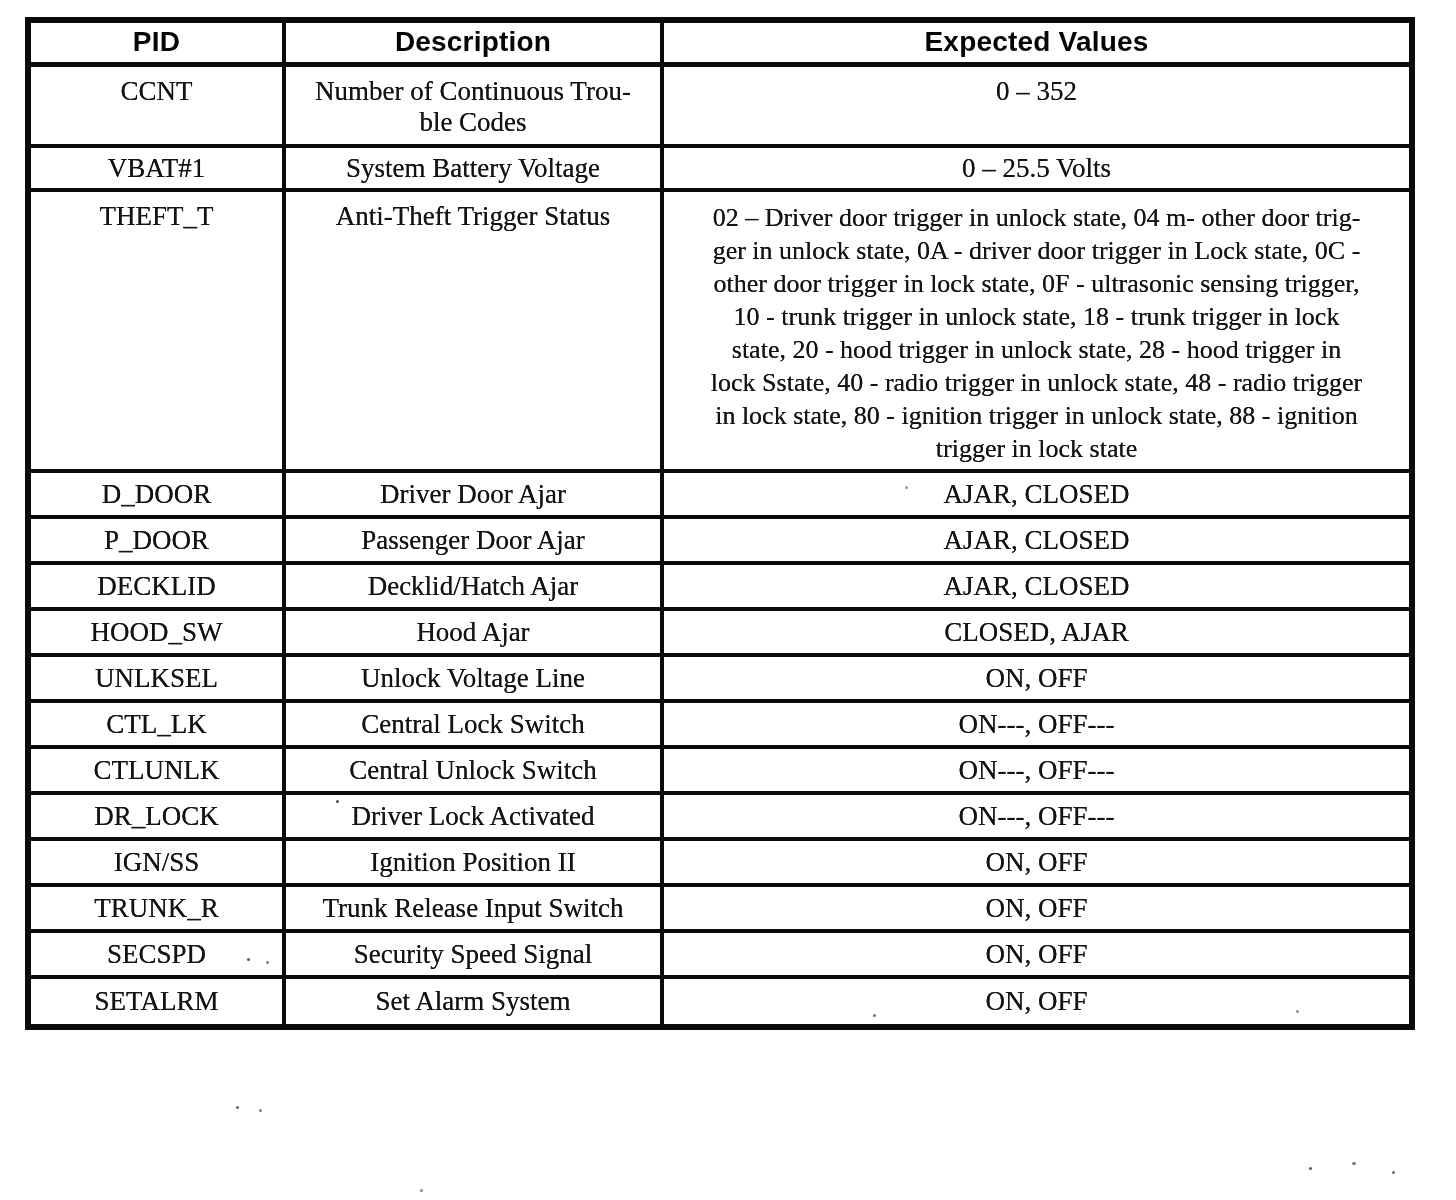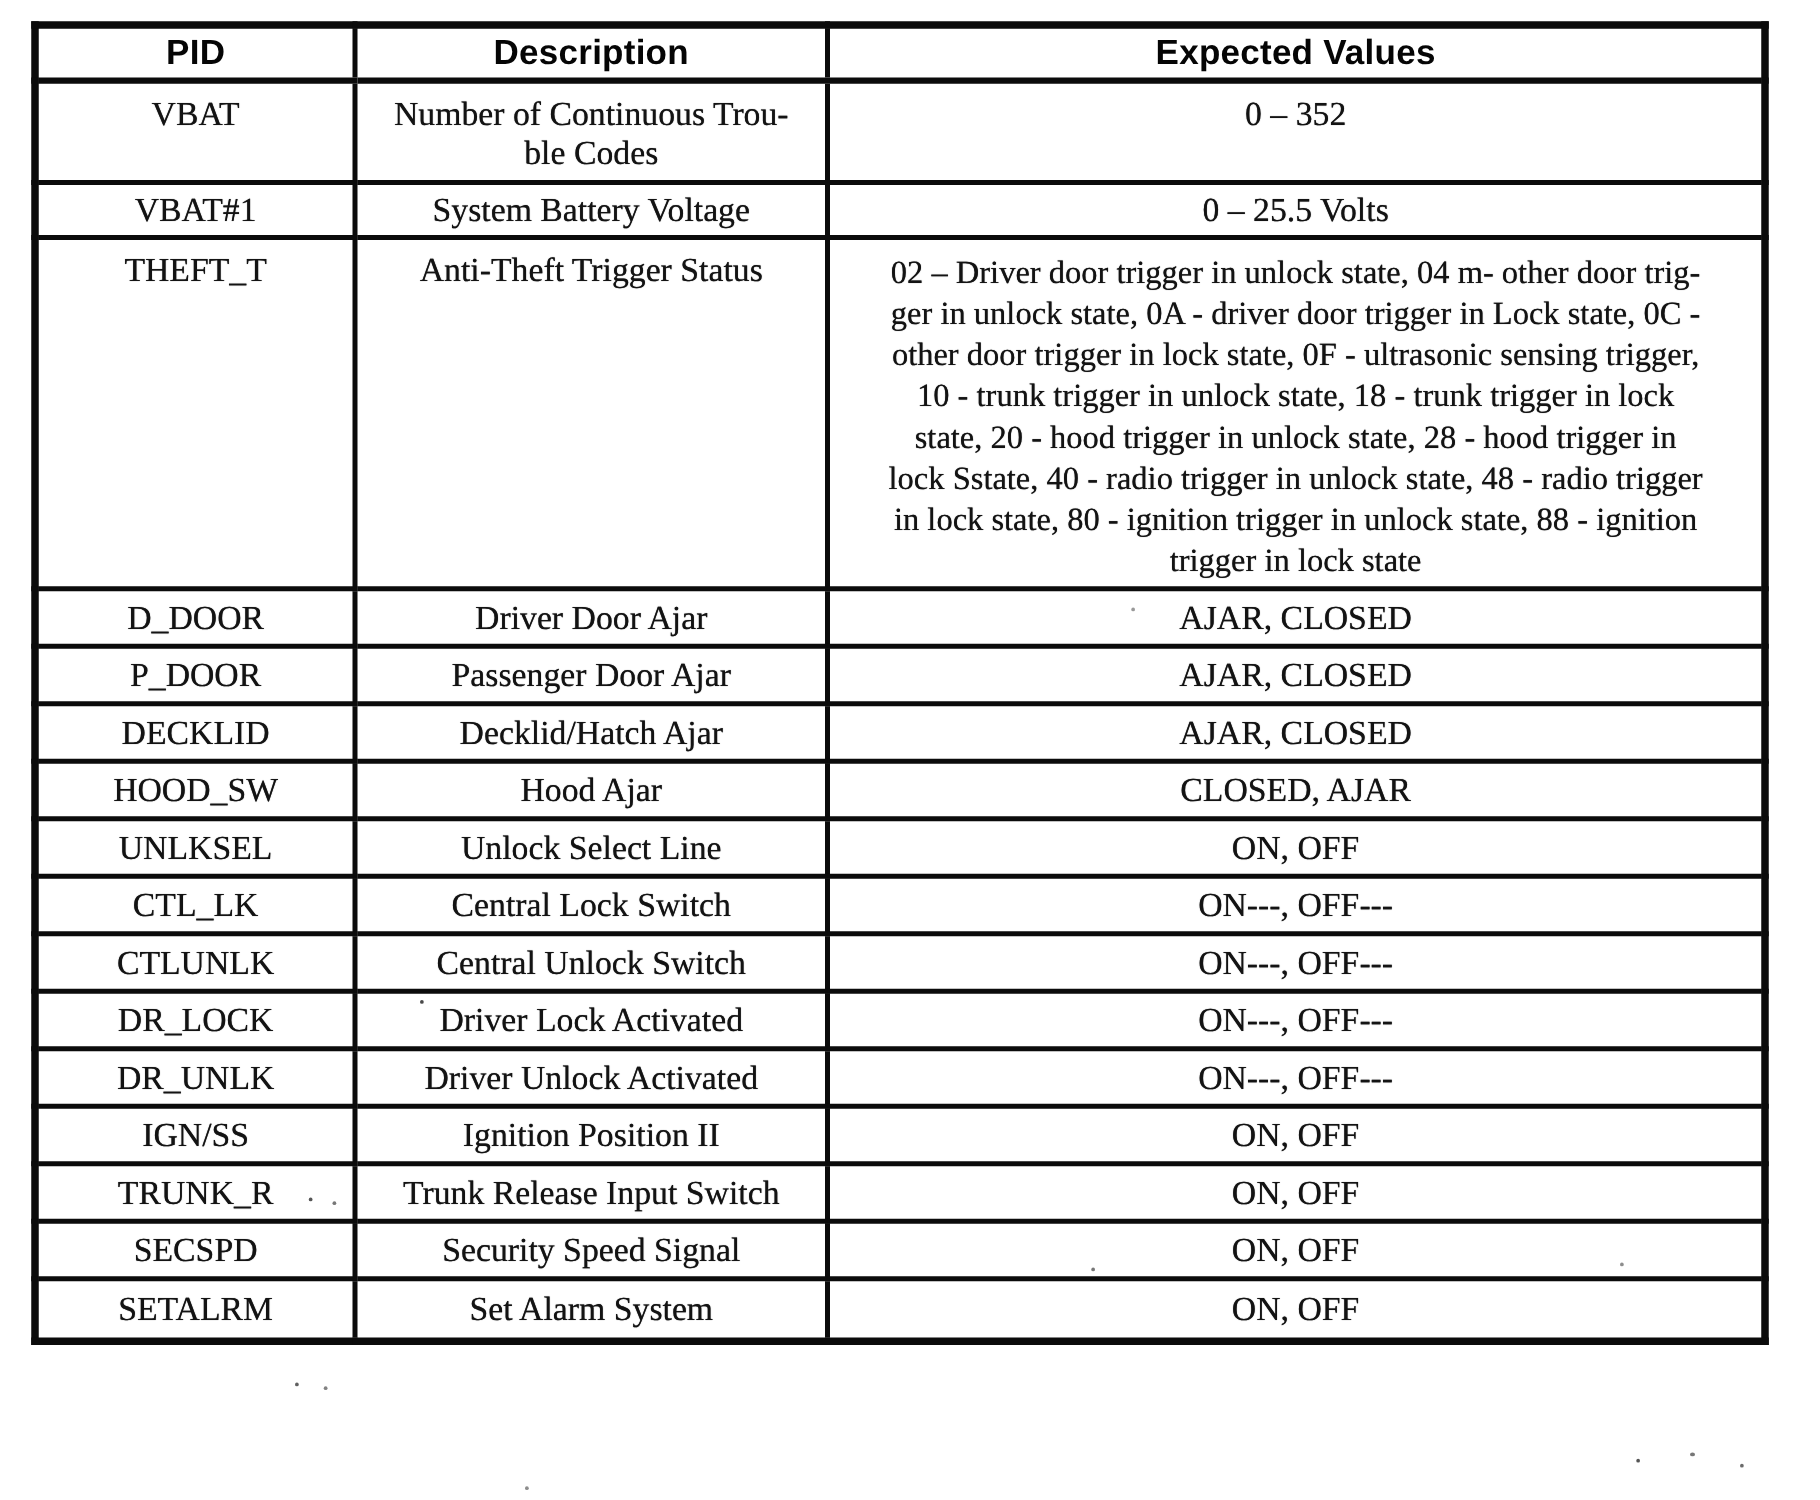--- a/index.html
+++ b/index.html
@@ -93,21 +93,21 @@
     </colgroup>
     <thead>
       <tr class="h-head">
         <th>PID</th>
         <th>Description</th>
         <th>Expected Values</th>
       </tr>
     </thead>
     <tbody>
       <tr class="h-2line va-top">
-        <td class="cell-pid">VBAT</td>
+        <td class="cell-pid">CCNT</td>
         <td class="cell-desc">Number of Continuous Trou-
 ble Codes</td>
         <td class="cell-exp">0 – 352</td>
       </tr>
       <tr class="h-1line">
         <td class="cell-pid">VBAT#1</td>
         <td class="cell-desc">System Battery Voltage</td>
         <td class="cell-exp">0 – 25.5 Volts</td>
       </tr>
       <tr class="h-theft va-top">
@@ -137,41 +137,36 @@
         <td class="cell-desc">Decklid/Hatch Ajar</td>
         <td class="cell-exp">AJAR, CLOSED</td>
       </tr>
       <tr class="h-std">
         <td class="cell-pid">HOOD_SW</td>
         <td class="cell-desc">Hood Ajar</td>
         <td class="cell-exp">CLOSED, AJAR</td>
       </tr>
       <tr class="h-std">
         <td class="cell-pid">UNLKSEL</td>
-        <td class="cell-desc">Unlock Select Line</td>
+        <td class="cell-desc">Unlock Voltage Line</td>
         <td class="cell-exp">ON, OFF</td>
       </tr>
       <tr class="h-std">
         <td class="cell-pid">CTL_LK</td>
         <td class="cell-desc">Central Lock Switch</td>
         <td class="cell-exp">ON---, OFF---</td>
       </tr>
       <tr class="h-std">
         <td class="cell-pid">CTLUNLK</td>
         <td class="cell-desc">Central Unlock Switch</td>
         <td class="cell-exp">ON---, OFF---</td>
       </tr>
       <tr class="h-std">
         <td class="cell-pid">DR_LOCK</td>
         <td class="cell-desc">Driver Lock Activated</td>
-        <td class="cell-exp">ON---, OFF---</td>
-      </tr>
-      <tr class="h-std">
-        <td class="cell-pid">DR_UNLK</td>
-        <td class="cell-desc">Driver Unlock Activated</td>
         <td class="cell-exp">ON---, OFF---</td>
       </tr>
       <tr class="h-std">
         <td class="cell-pid">IGN/SS</td>
         <td class="cell-desc">Ignition Position II</td>
         <td class="cell-exp">ON, OFF</td>
       </tr>
       <tr class="h-std">
         <td class="cell-pid">TRUNK_R</td>
         <td class="cell-desc">Trunk Release Input Switch</td>

